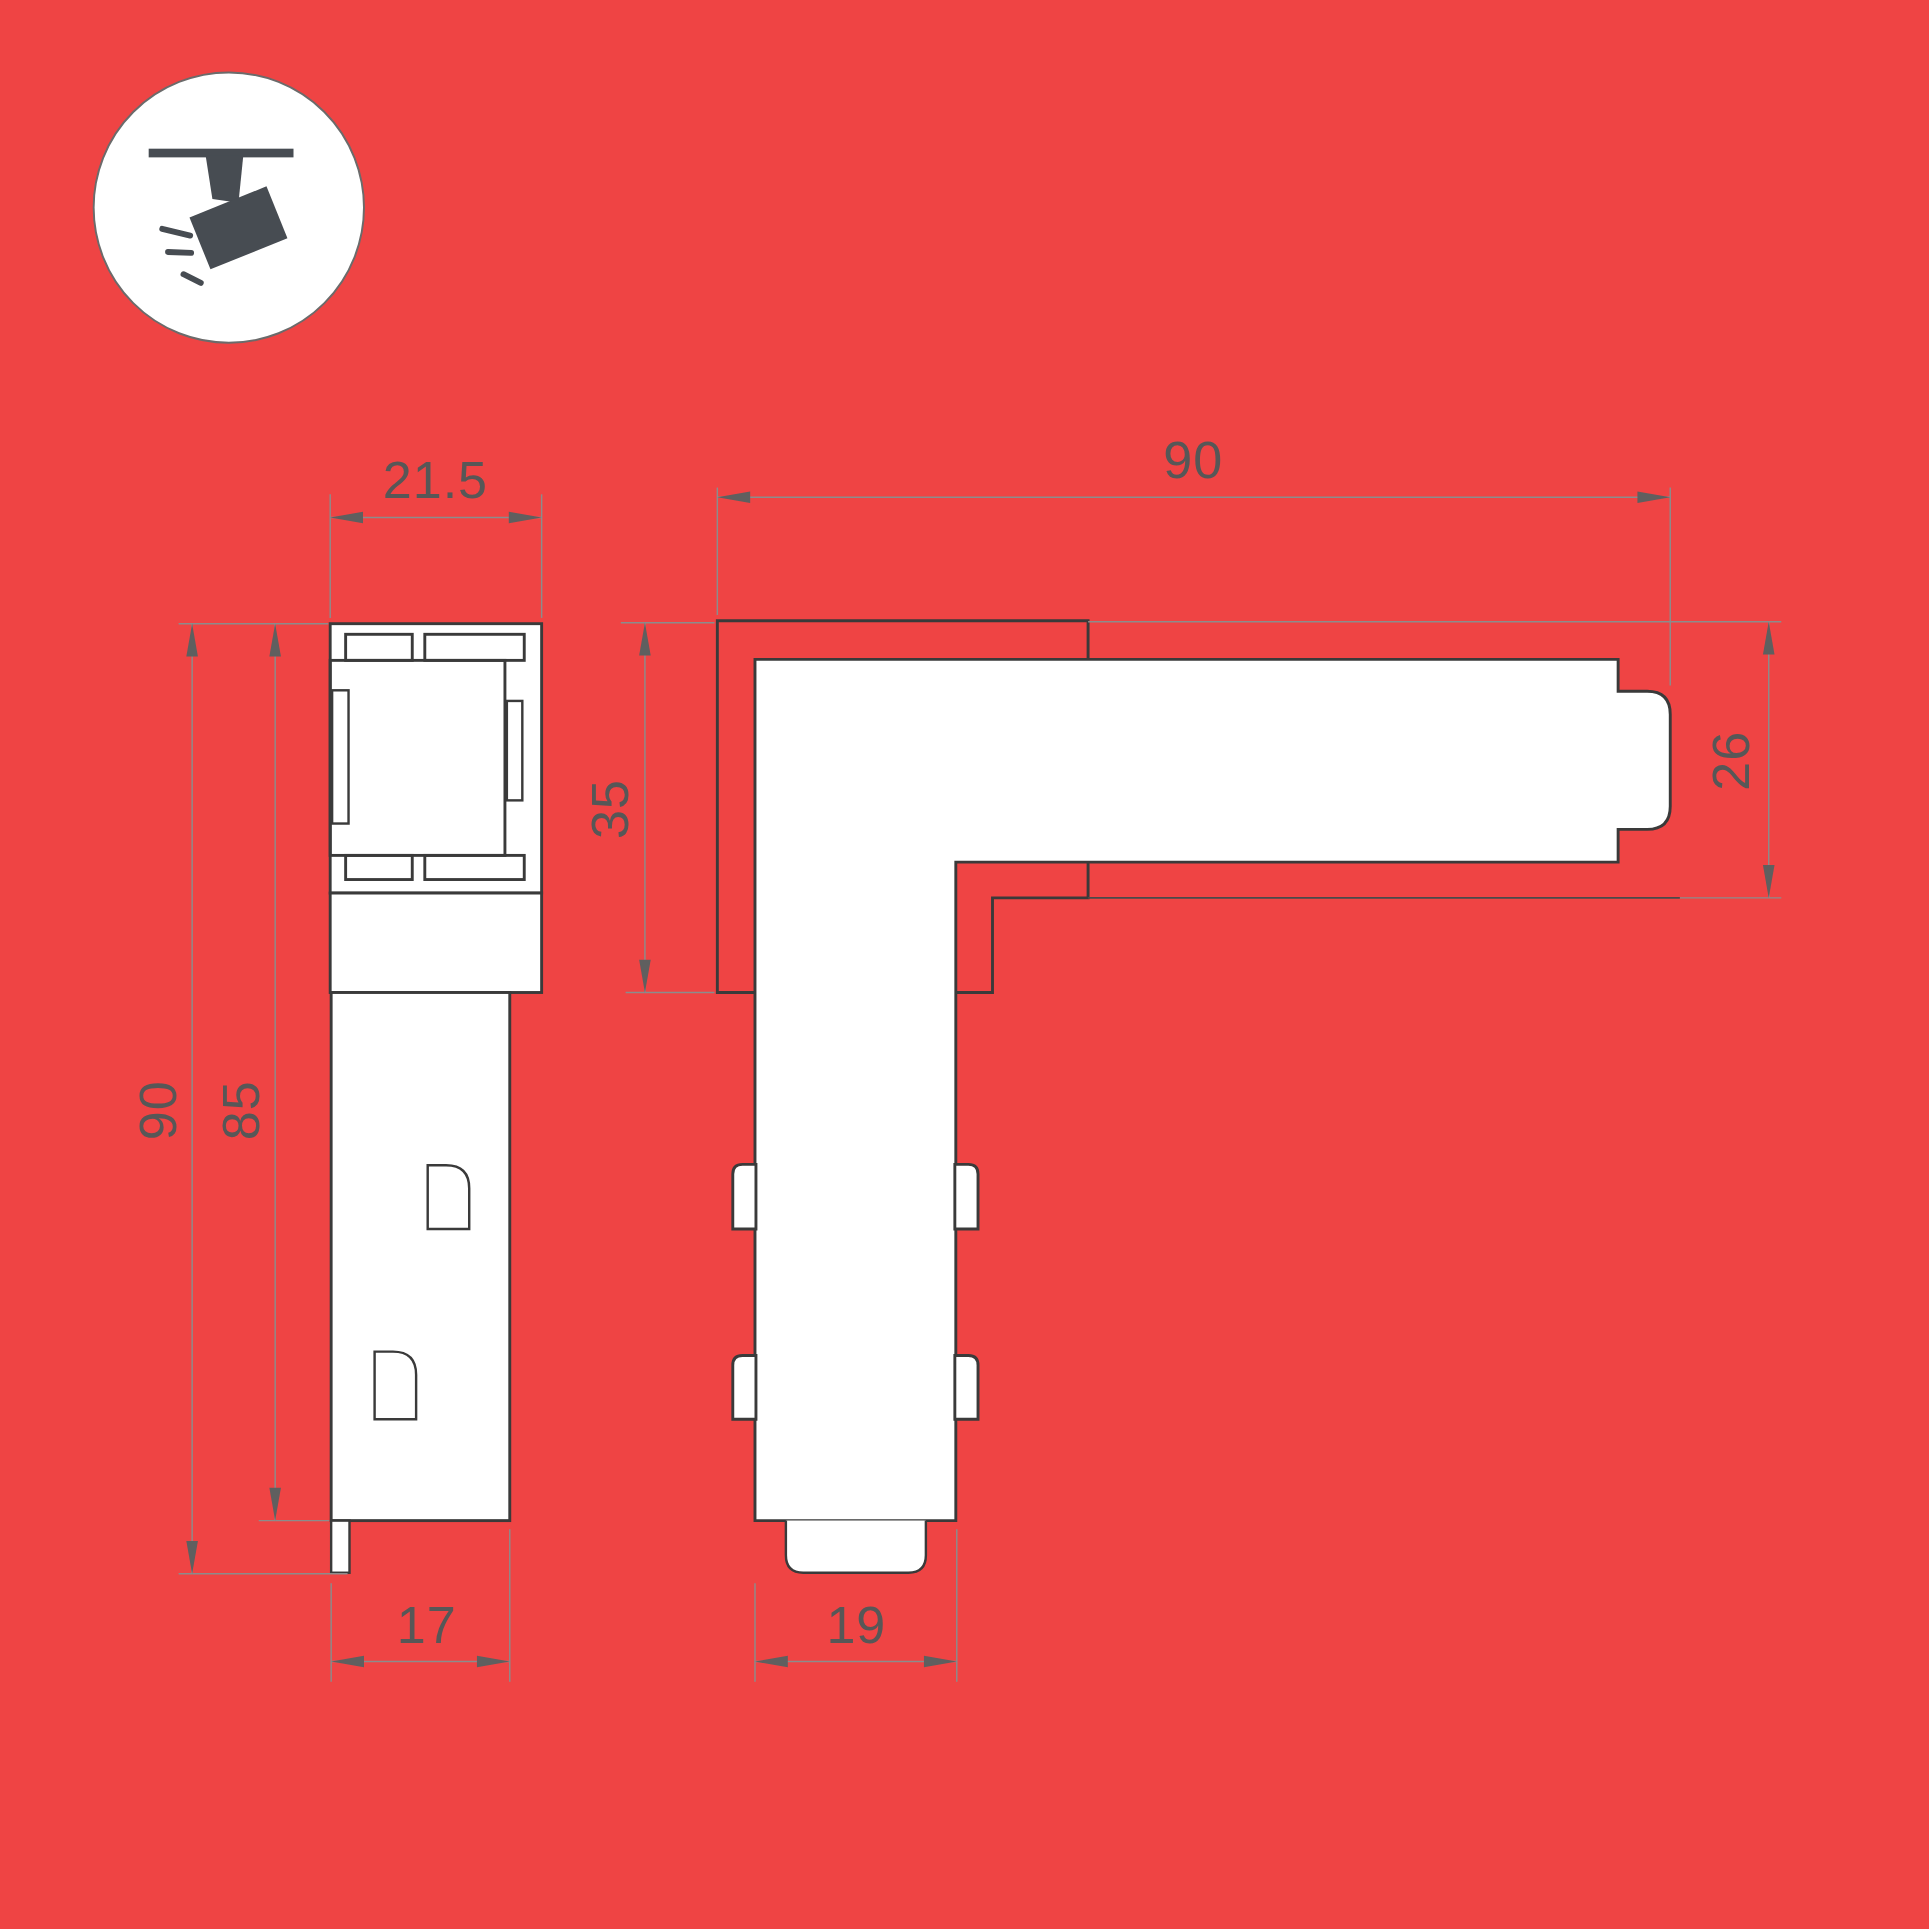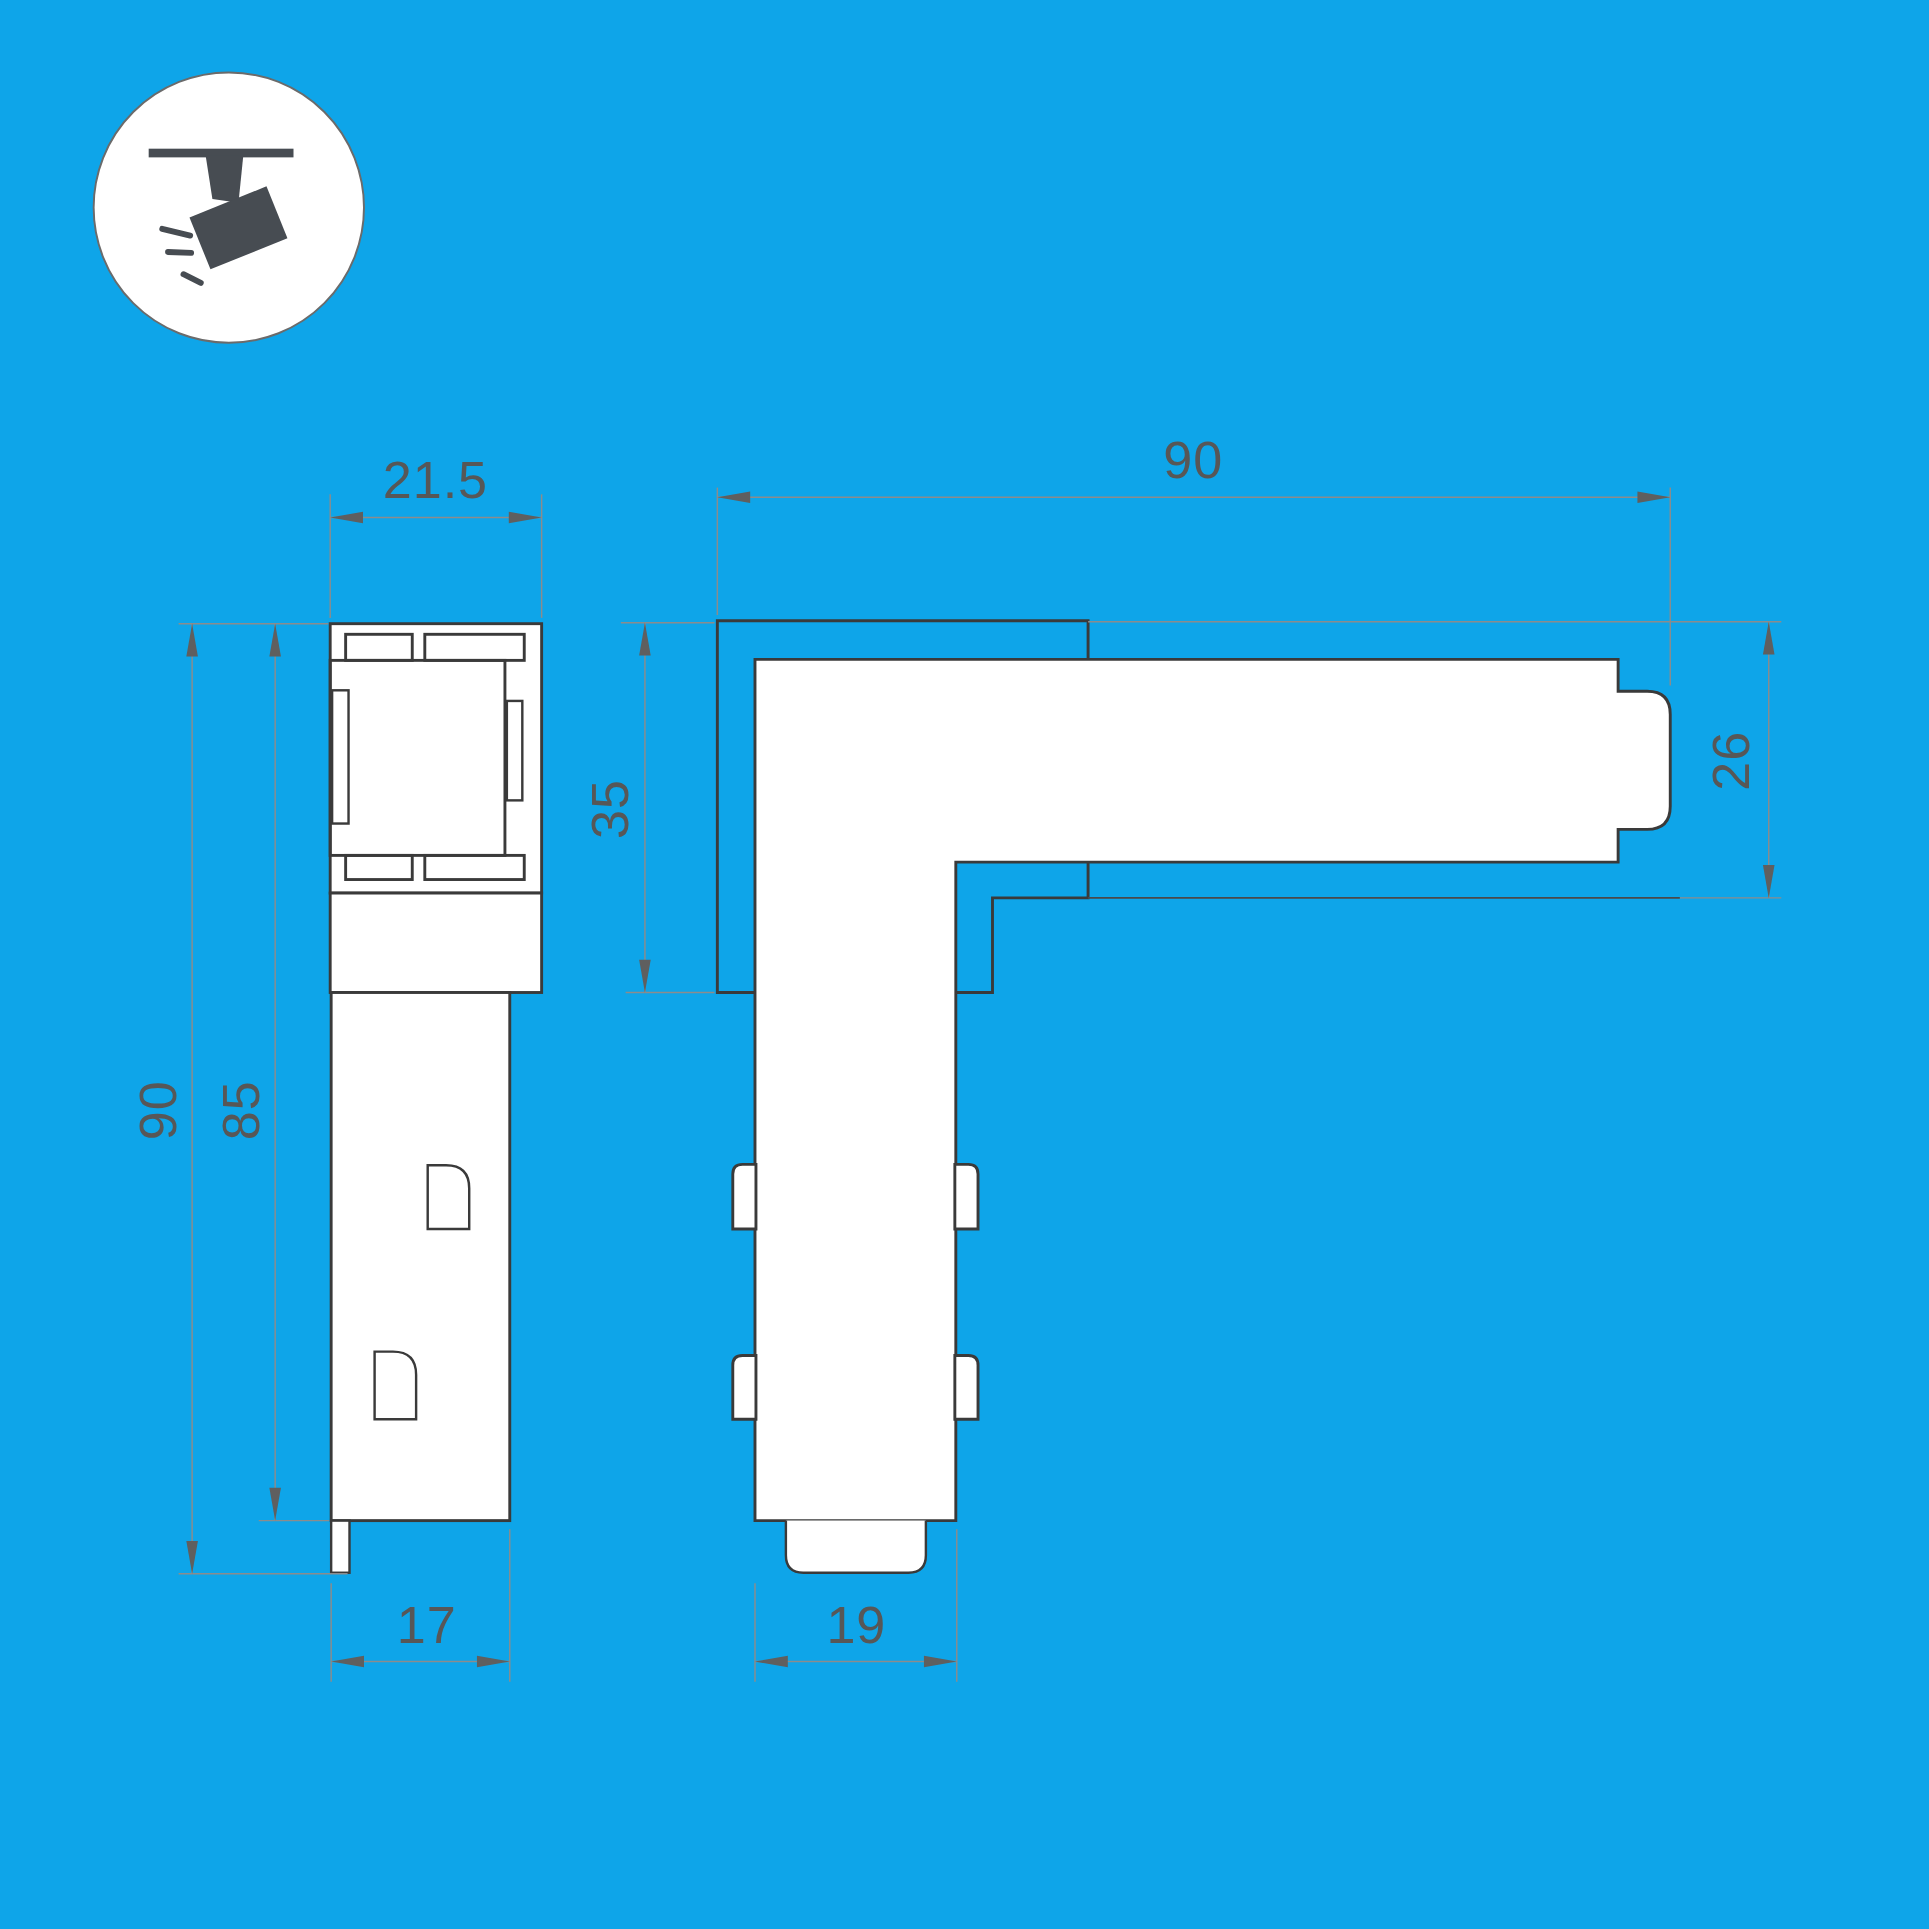--- a/index.html
+++ b/index.html
@@ -1,16 +1,16 @@
 <!DOCTYPE html>
 <html><head>
 <meta charset="utf-8">
 <style>
   html,body{margin:0;padding:0;background:#ffffff;}
-  .canvas{position:relative;width:1929px;height:1929px;background:#0ea5e9;overflow:hidden;}
+  .canvas{position:relative;width:1929px;height:1929px;background:#ef4444;overflow:hidden;}
   svg{display:block;}
   .dim-text{font-family:"Liberation Sans","DejaVu Sans",sans-serif;font-size:54px;font-weight:400;fill:#575757;letter-spacing:1px;}
 </style>
 </head>
 <body>
 
 <div class="canvas">
 <svg width="1929" height="1929" viewBox="0 0 1998 1998" xmlns="http://www.w3.org/2000/svg">
 
   <g>

